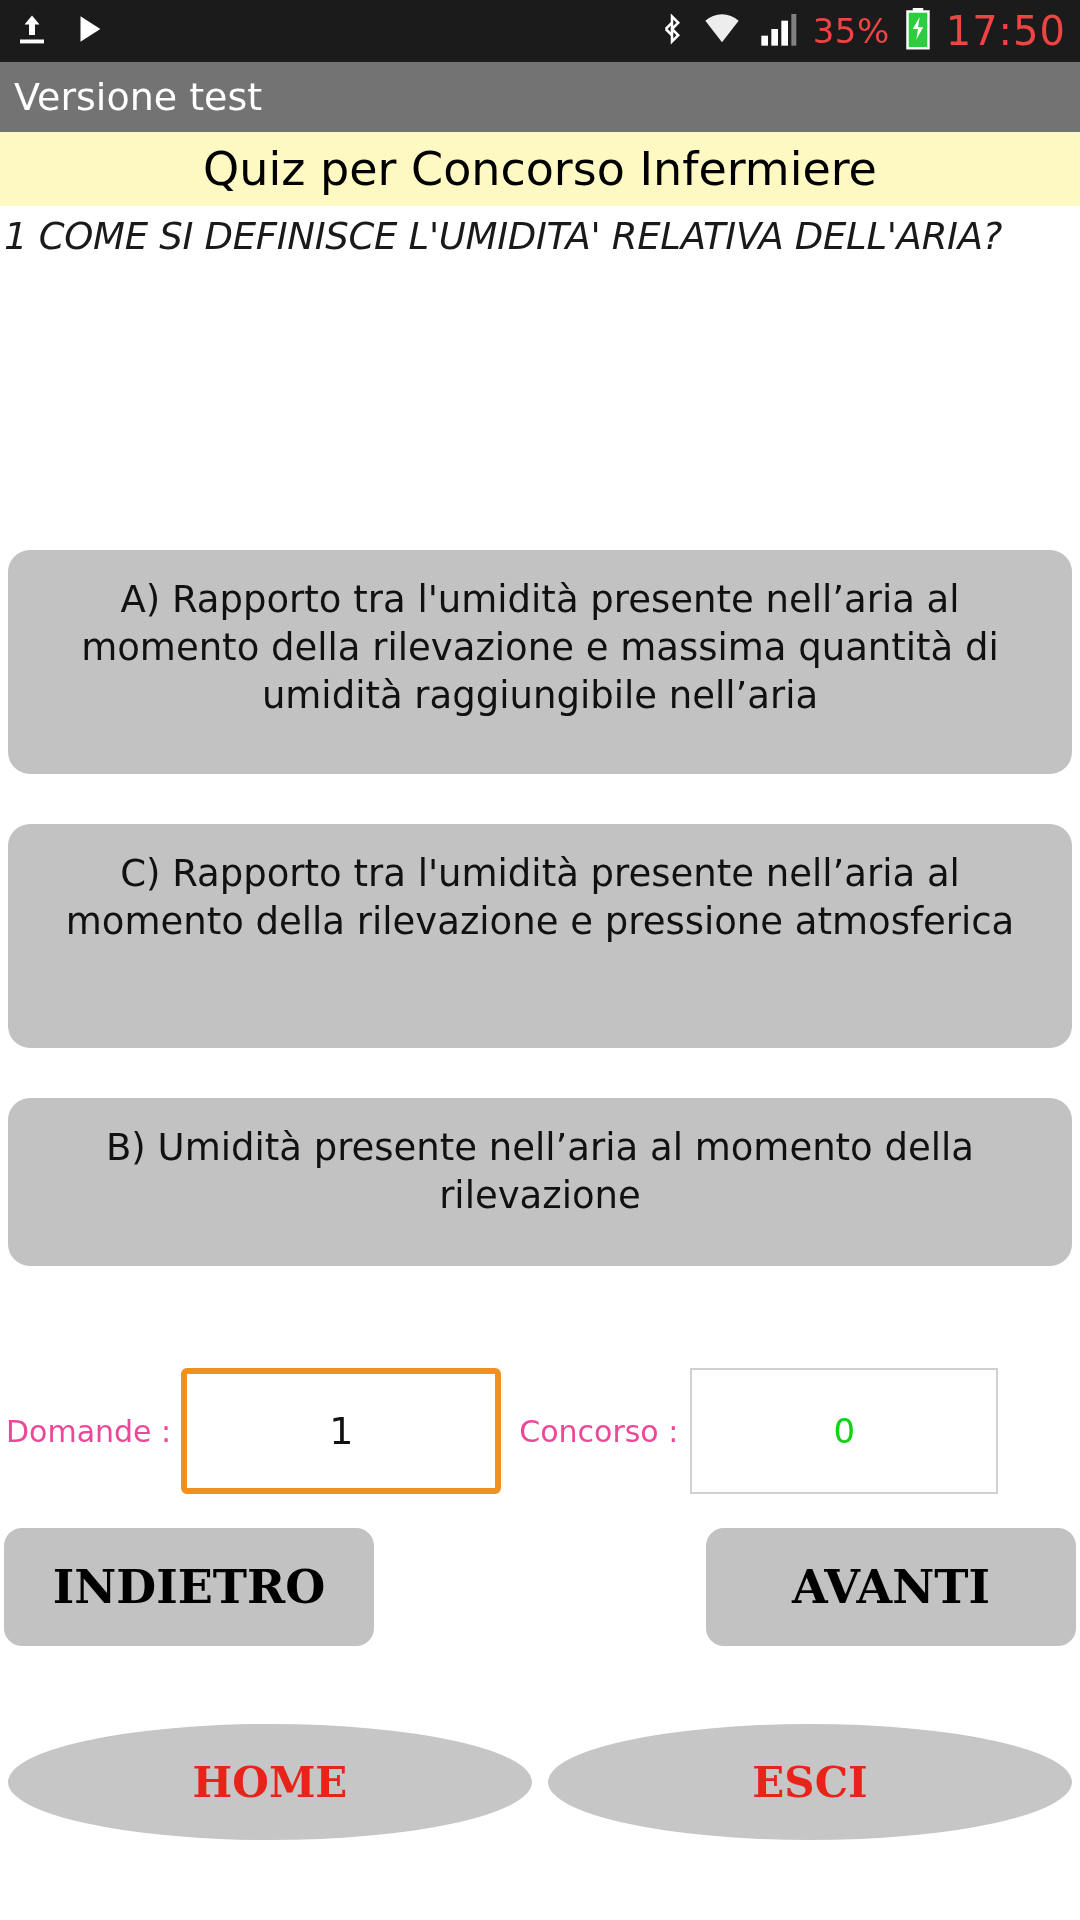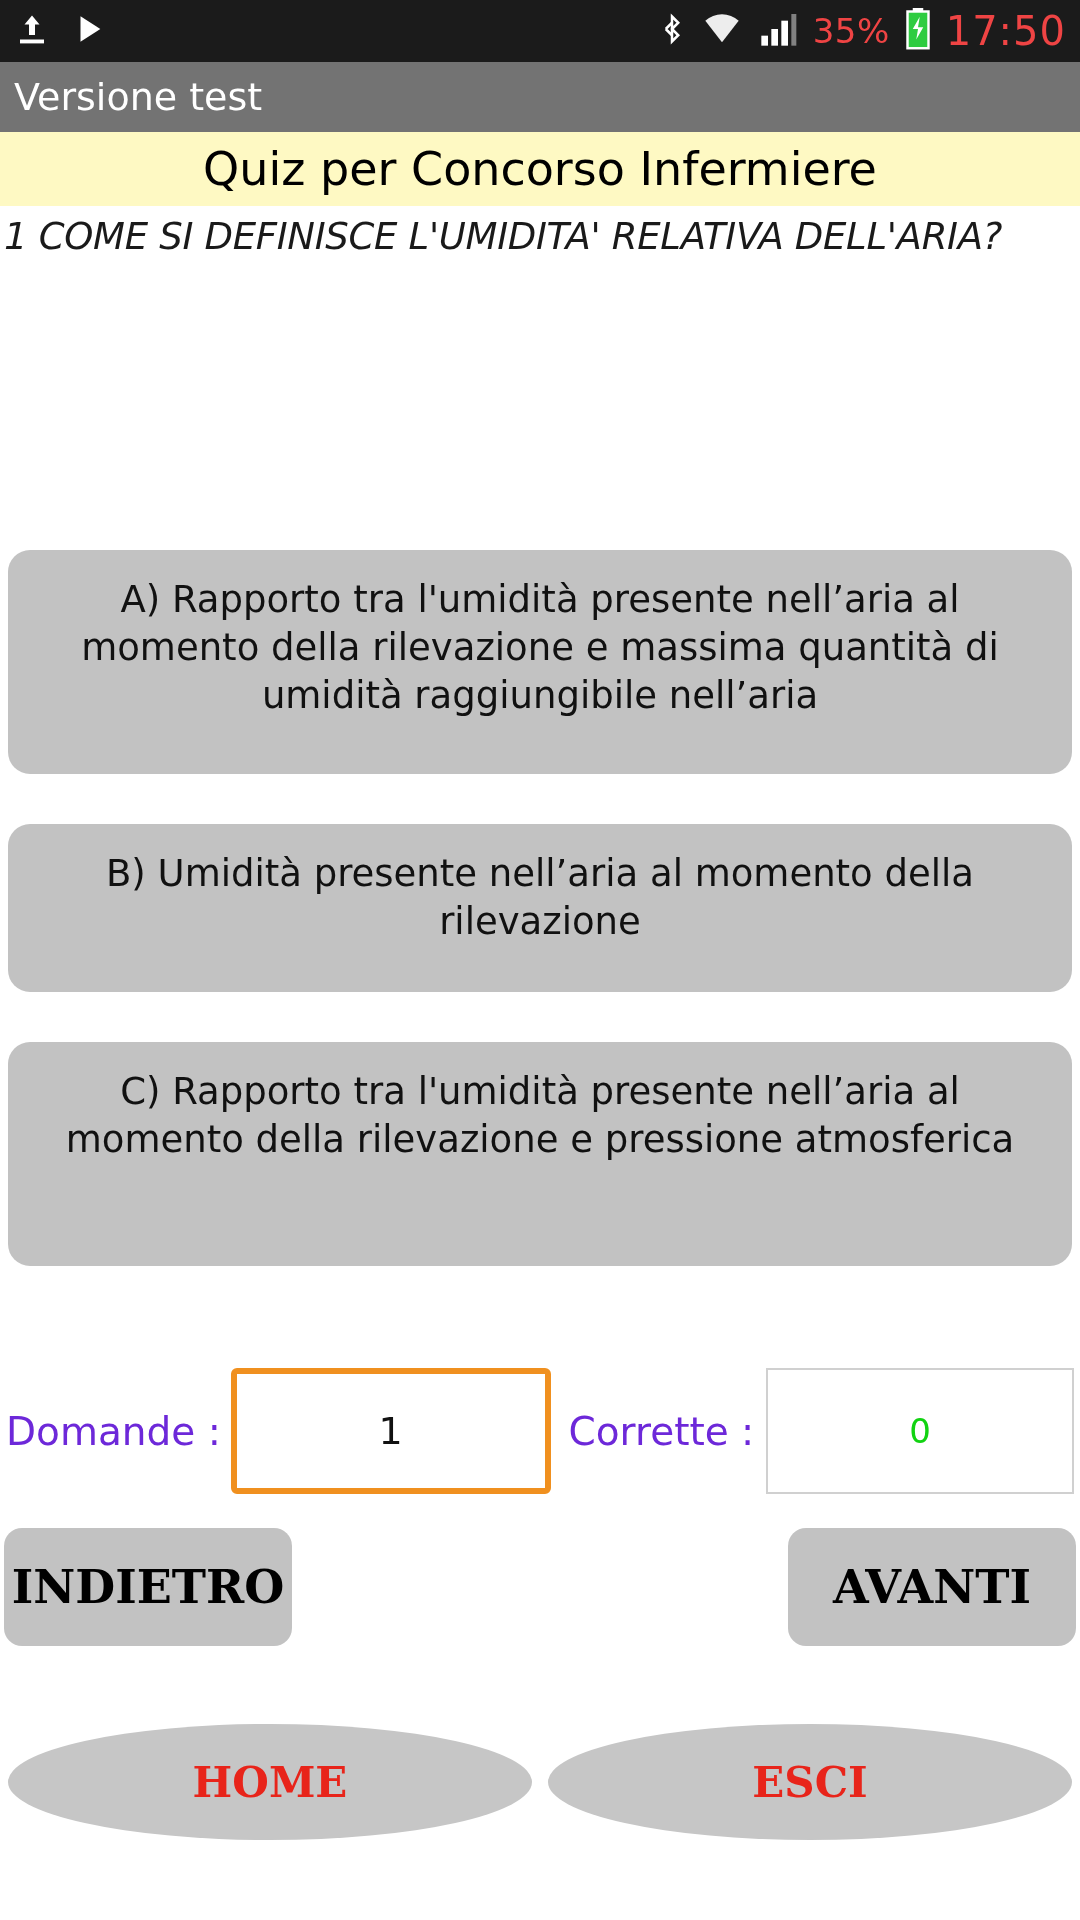--- a/index.html
+++ b/index.html
@@ -117,22 +117,22 @@
     position: absolute;
     top: 1368px;
     left: 0;
     width: 1080px;
     display: flex;
     align-items: center;
     padding: 0 6px;
     box-sizing: border-box;
   }
   .counter-label {
-    font-size: 39px;
-    color: #6d28d9;
+    font-size: 30px;
+    color: #ec4899;
     white-space: nowrap;
   }
   .counter-box {
     height: 126px;
     display: flex;
     align-items: center;
     justify-content: center;
     background: #ffffff;
     box-sizing: border-box;
   }
@@ -158,21 +158,21 @@
     position: absolute;
     top: 1528px;
     left: 0;
     width: 1080px;
     display: flex;
     justify-content: space-between;
     padding: 0 4px;
     box-sizing: border-box;
   }
   .nav-btn {
-    width: 288px;
+    width: 370px;
     height: 118px;
     background: #c2c2c2;
     border-radius: 18px;
     border: none;
     display: flex;
     align-items: center;
     justify-content: center;
     font-family: "DejaVu Serif", serif;
     font-weight: bold;
     font-size: 46px;
@@ -259,28 +259,28 @@
 </div>
 
 <div class="quiz-header">
   <span class="quiz-header-title">Quiz per Concorso Infermiere</span>
 </div>
 
 <div class="question">1 COME SI DEFINISCE L'UMIDITA' RELATIVA DELL'ARIA?</div>
 
 <div class="answers">
   <div class="answer a">A) Rapporto tra l'umidità presente nell’aria al momento della rilevazione e massima quantità di umidità raggiungibile nell’aria</div>
+  <div class="answer c">C) Rapporto tra l'umidità presente nell’aria al momento della rilevazione e pressione atmosferica</div>
   <div class="answer b">B) Umidità presente nell’aria al momento della rilevazione</div>
-  <div class="answer c">C) Rapporto tra l'umidità presente nell’aria al momento della rilevazione e pressione atmosferica</div>
 </div>
 
 <div class="counters">
   <span class="counter-label">Domande :</span>
   <div class="counter-box questions">1</div>
-  <span class="counter-label">Corrette :</span>
+  <span class="counter-label">Concorso :</span>
   <div class="counter-box correct">0</div>
 </div>
 
 <div class="nav-row">
   <button class="nav-btn">INDIETRO</button>
   <button class="nav-btn">AVANTI</button>
 </div>
 
 <div class="bottom-row">
   <button class="oval-btn">HOME</button>

